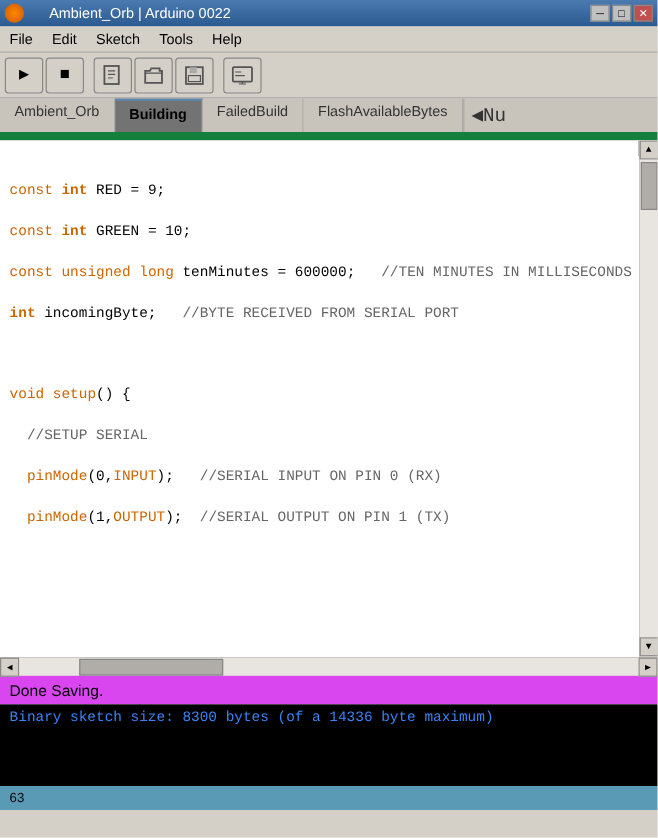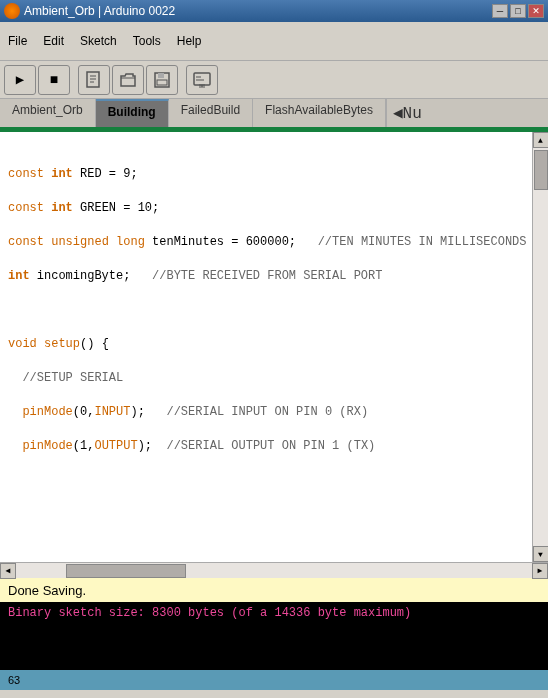--- a/index.html
+++ b/index.html
@@ -13,21 +13,21 @@
       align-items: center;
       padding: 0 4px;
       color: white;
       font-family: Arial, sans-serif;
       font-size: 12px;
       justify-content: space-between;
     }
     .title-bar-left {
       display: flex;
       align-items: center;
-      gap: 4px;
+      gap: 21px;
     }
     .title-bar-icon {
       width: 16px; height: 16px;
       background: radial-gradient(circle, #ff8800, #cc5500);
       border-radius: 50%;
     }
     .title-bar-controls {
       display: flex;
       gap: 2px;
     }
@@ -38,21 +38,21 @@
       font-size: 9px;
       display: flex; align-items: center; justify-content: center;
       cursor: pointer;
       color: #000;
     }
     .title-btn.close { background: #c05050; color: white; }
 
     
     .menu-bar {
       background: #d4d0c8;
-      height: 39px;
+      height: 22px;
       display: flex;
       align-items: center;
       border-bottom: 1px solid #aaa;
       font-family: Arial, sans-serif;
       font-size: 12px;
     }
     .menu-item {
       padding: 2px 8px;
       cursor: pointer;
     }
@@ -75,21 +75,21 @@
       display: flex; align-items: center; justify-content: center;
       cursor: pointer;
       font-size: 14px;
     }
     .toolbar-sep { width: 4px; }
 
     
     .tabs {
       display: flex;
       background: #c8c4bc;
-      border-bottom: 5px solid #15803d;
+      border-bottom: 7px solid #15803d;
       overflow: hidden;
     }
     .tab {
       padding: 4px 12px;
       font-family: Arial, sans-serif;
       font-size: 12px;
       cursor: pointer;
       border-right: 1px solid #aaa;
       white-space: nowrap;
       background: #c8c4bc;
@@ -197,34 +197,34 @@
       height: 14px;
       background: #b0aca8;
       border: 1px solid #888;
       position: absolute;
       left: 50px;
       top: 1px;
     }
 
     
     .status-bar {
-      background: #fef9c3;
+      background: #d946ef;
       height: 20px;
       display: flex;
       align-items: center;
       padding: 12px 8px;
       color: #000;
       font-family: Arial, sans-serif;
       font-size: 13px;
     }
     .console-area {
       background: #000000;
       flex: 1;
       padding: 4px 8px;
-      color: #ec4899;
+      color: #3b82f6;
       font-family: 'Courier New', monospace;
       font-size: 12px;
       height: 68px;
       overflow: hidden;
     }
     .bottom-bar {
       background: #5a9ab5;
       height: 20px;
       display: flex;
       align-items: center;

